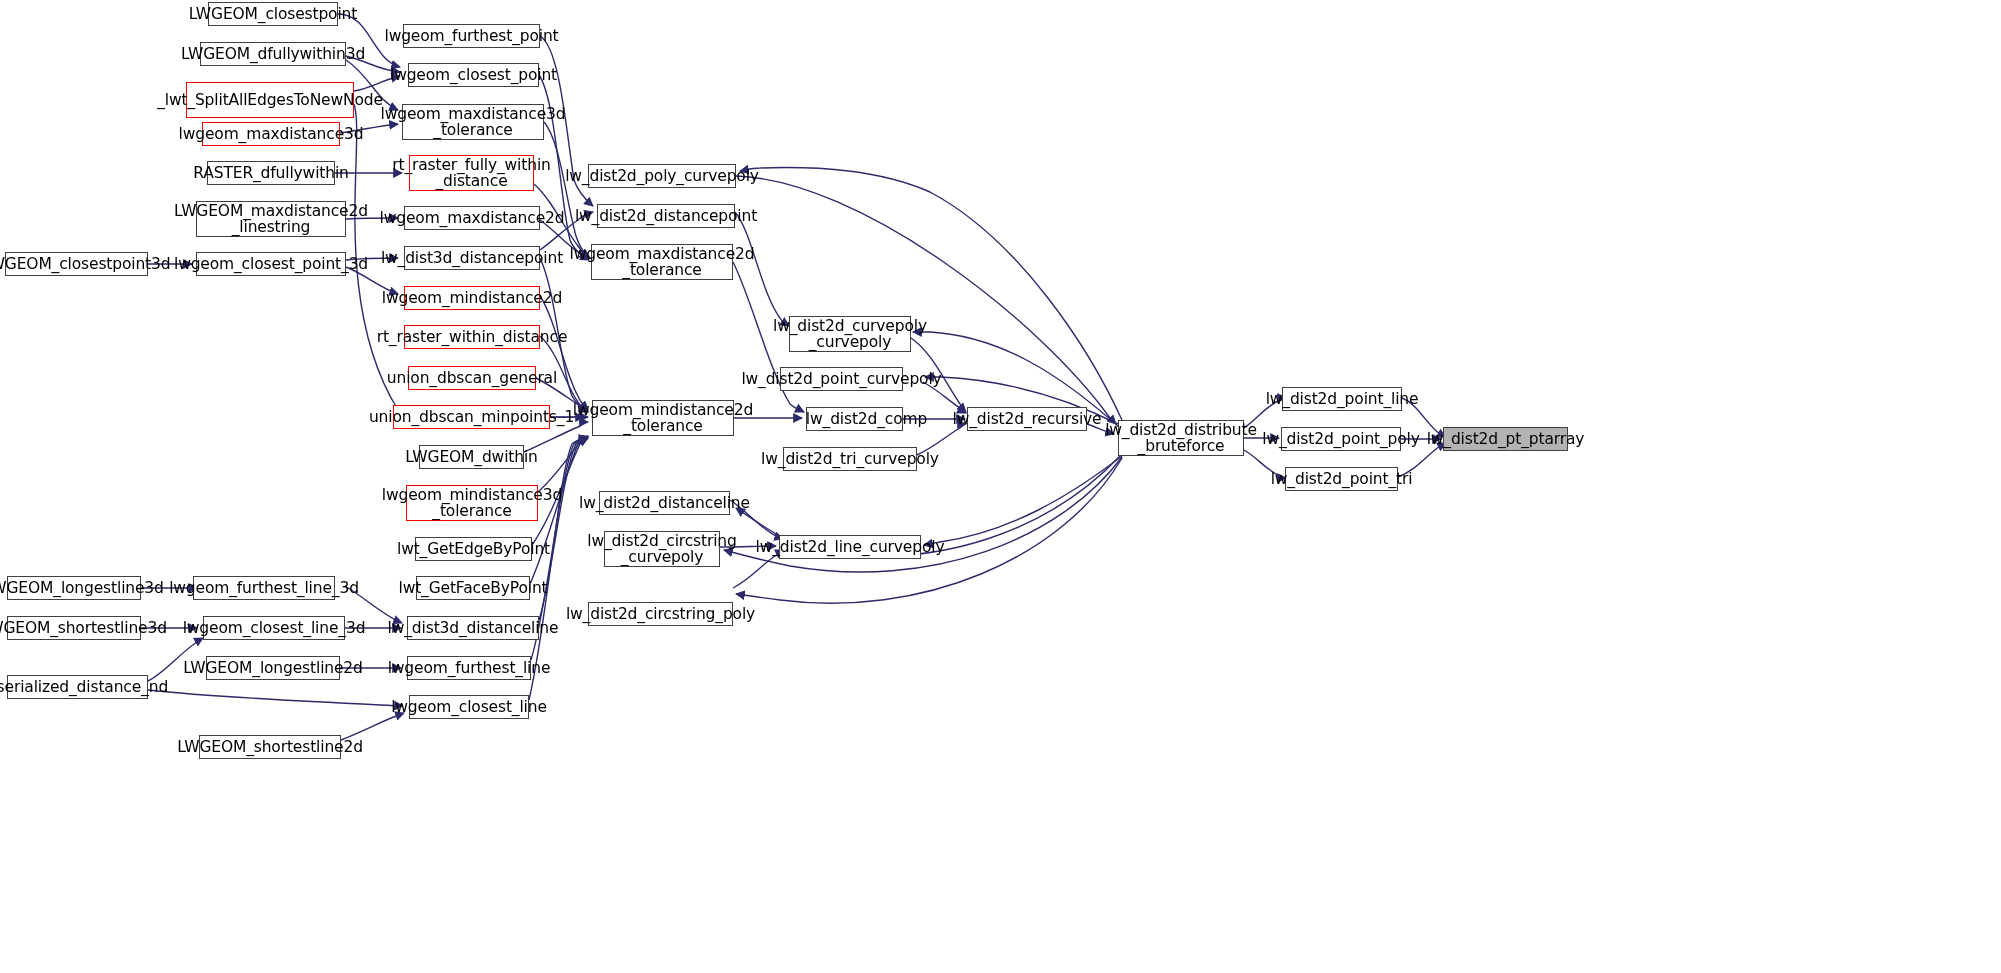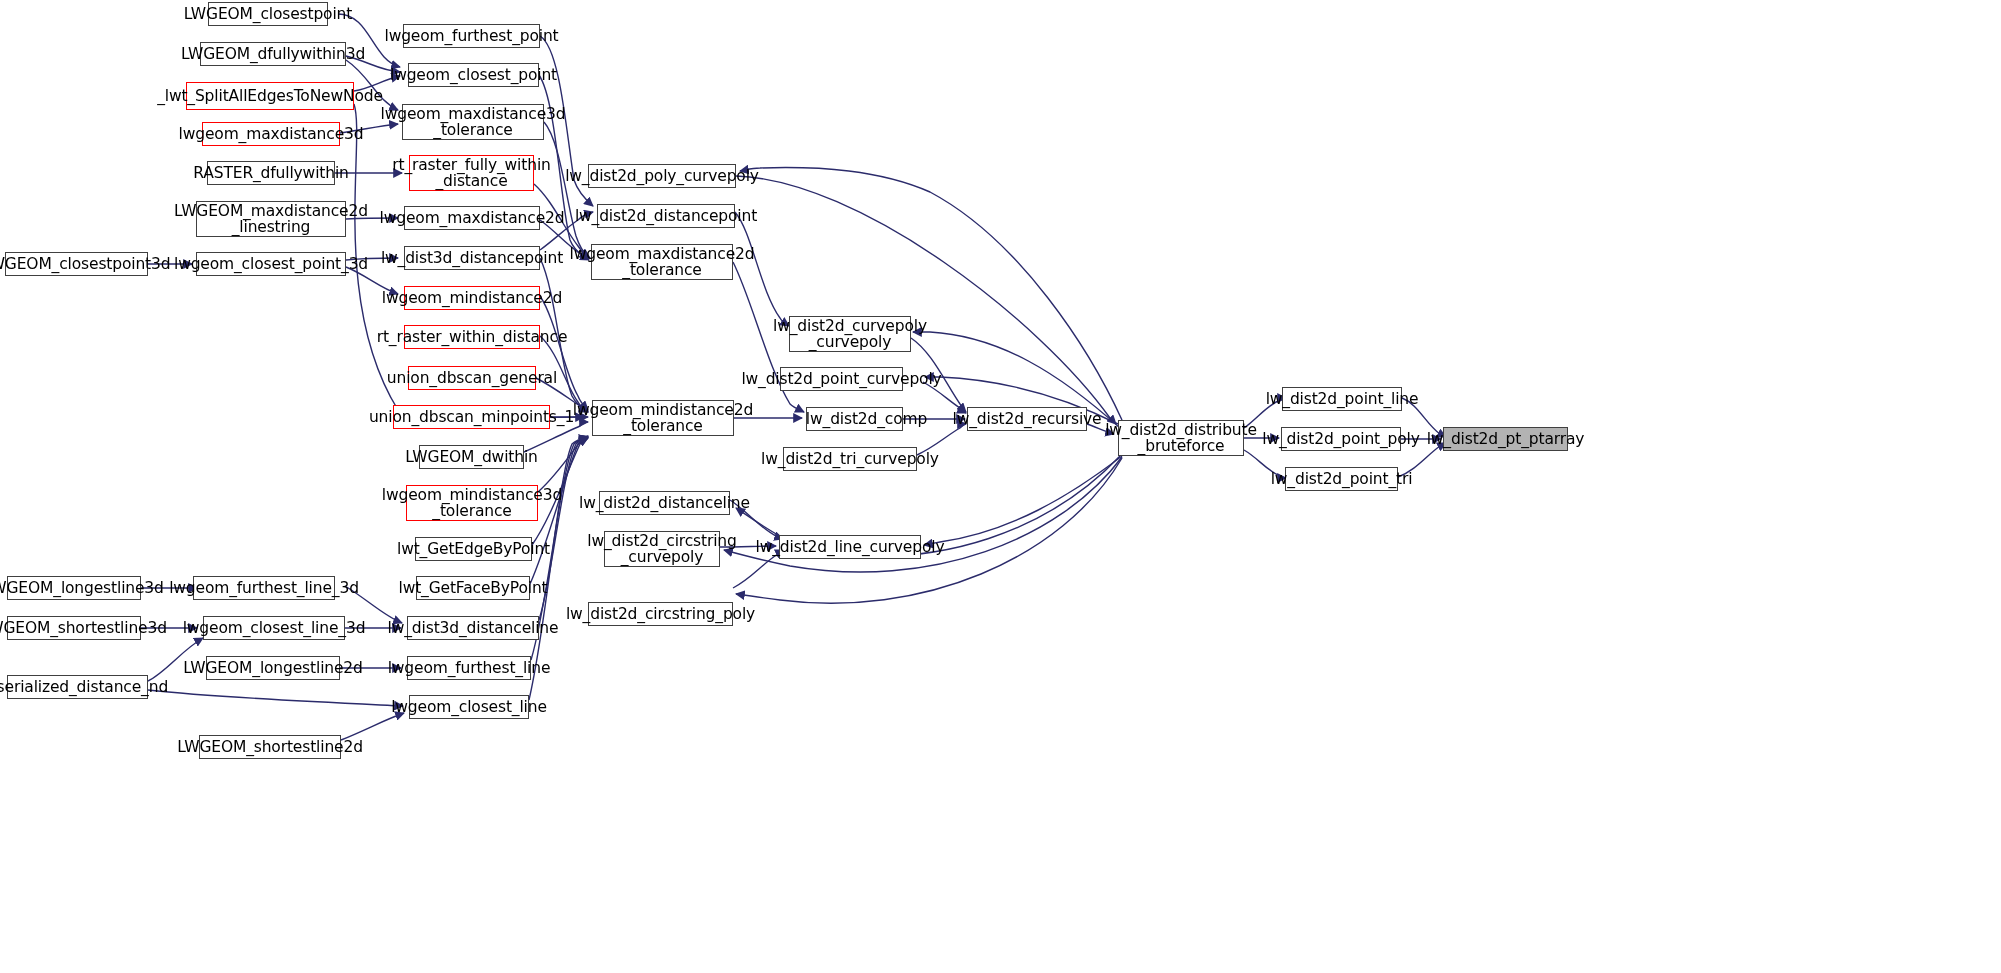--- a/index.html
+++ b/index.html
@@ -114,23 +114,23 @@
         <path d="M1122,420 C1090,350 1020,240 930,192 C880,170 820,166 760,168 C752,168 746,170 740,171" marker-end="url(#arrow)"></path>
         <path d="M1244,428 C1258,418 1266,406 1280,400 C1282,399 1284,398 1286,398" marker-end="url(#arrow)"></path>
         <path d="M1244,438 C1258,438 1266,438 1279,438" marker-end="url(#arrow)"></path>
         <path d="M1244,450 C1258,458 1266,470 1280,476 C1282,477 1284,478 1286,478" marker-end="url(#arrow)"></path>
         <path d="M1402,398 C1418,404 1426,424 1440,434 C1442,435 1444,436 1446,437" marker-end="url(#arrow)"></path>
         <path d="M1401,439 C1416,439 1428,439 1441,439" marker-end="url(#arrow)"></path>
         <path d="M1398,477 C1416,470 1426,456 1440,446 C1442,445 1444,444 1446,443" marker-end="url(#arrow)"></path>
       </g>
   </svg>
   <div id="node-layer">
-      <div class="node" style="left: 208px; top: 2px; width: 120px; height: 24px;"><span class="node-label">LWGEOM_closestpoint</span></div>
+      <div class="node" style="left: 208px; top: 2px; width: 130px; height: 24px;"><span class="node-label">LWGEOM_closestpoint</span></div>
       <div class="node" style="left: 200px; top: 42px; width: 146px; height: 24px;"><span class="node-label">LWGEOM_dfullywithin3d</span></div>
-      <div class="node red" style="left: 186px; top: 82px; width: 168px; height: 28px; align-items: center;"><span class="node-label">_lwt_SplitAllEdgesToNewNode</span></div>
+      <div class="node red" style="left: 186px; top: 82px; width: 168px; height: 36px; align-items: center;"><span class="node-label">_lwt_SplitAllEdgesToNewNode</span></div>
       <div class="node red" style="left: 202px; top: 122px; width: 138px; height: 24px;"><span class="node-label">lwgeom_maxdistance3d</span></div>
       <div class="node" style="left: 207px; top: 161px; width: 128px; height: 24px;"><span class="node-label">RASTER_dfullywithin</span></div>
       <div class="node" style="left: 196px; top: 201px; width: 150px; height: 36px;"><span class="node-label">LWGEOM_maxdistance2d
 _linestring</span></div>
       <div class="node" style="left: 5px; top: 252px; width: 143px; height: 24px;"><span class="node-label">LWGEOM_closestpoint3d</span></div>
       <div class="node" style="left: 196px; top: 252px; width: 150px; height: 24px; text-align: right;"><span class="node-label">lwgeom_closest_point_3d</span></div>
       <div class="node" style="left: 7px; top: 576px; width: 134px; height: 24px;"><span class="node-label">LWGEOM_longestline3d</span></div>
       <div class="node" style="left: 193px; top: 576px; width: 142px; height: 24px;"><span class="node-label">lwgeom_furthest_line_3d</span></div>
       <div class="node" style="left: 7px; top: 616px; width: 134px; height: 24px;"><span class="node-label">LWGEOM_shortestline3d</span></div>
       <div class="node" style="left: 203px; top: 616px; width: 142px; height: 24px;"><span class="node-label">lwgeom_closest_line_3d</span></div>

